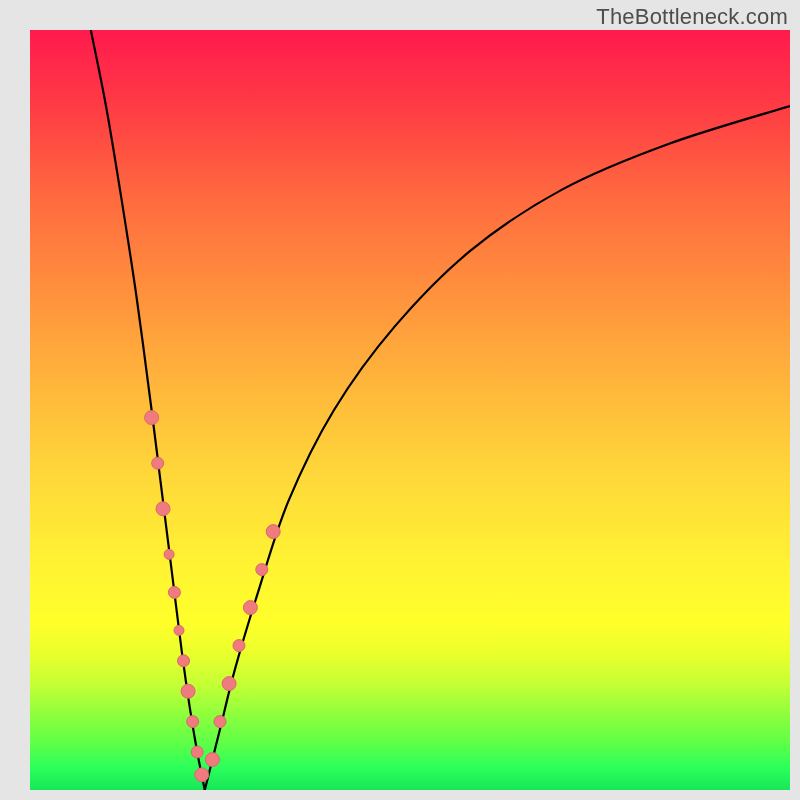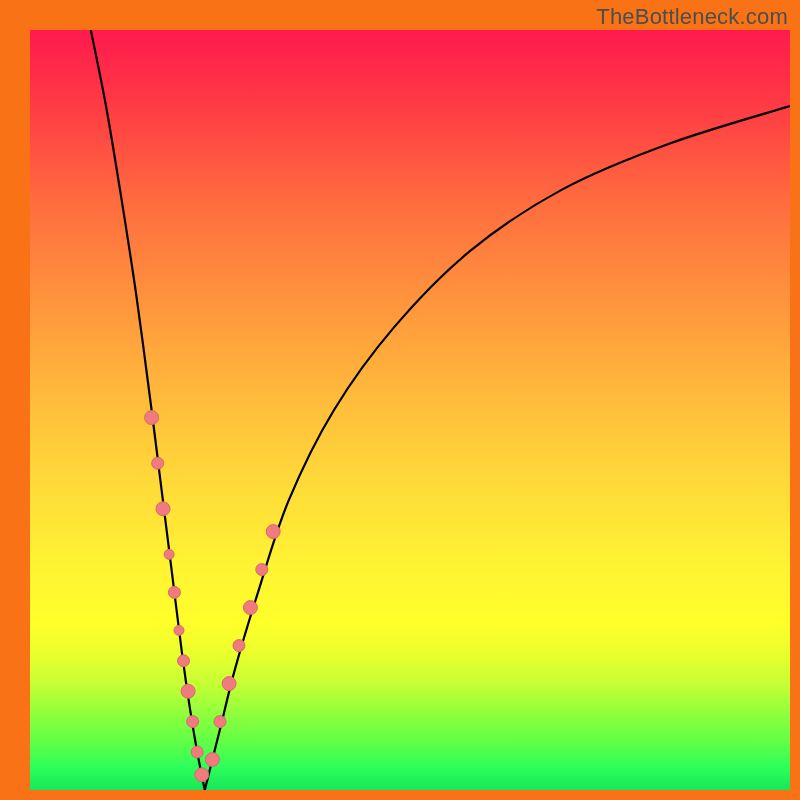--- a/index.html
+++ b/index.html
@@ -8,21 +8,21 @@
     width: 800px;
     height: 800px;
     overflow: hidden;
     background: #000;
     font-family: Arial, Helvetica, sans-serif;
   }
   .frame {
     position: relative;
     width: 800px;
     height: 800px;
-    background: #f97316;
+    background: #e5e5e5;
   }
   .plot-area {
     position: absolute;
     left: 30px;
     top: 30px;
     width: 760px;
     height: 760px;
     background: linear-gradient(
       to bottom,
       #ff1a4e 0%,

